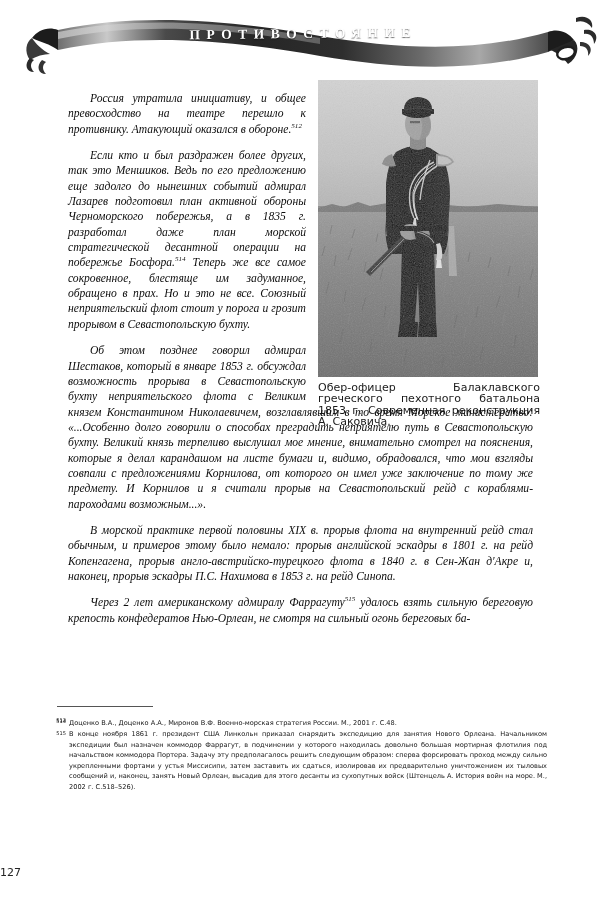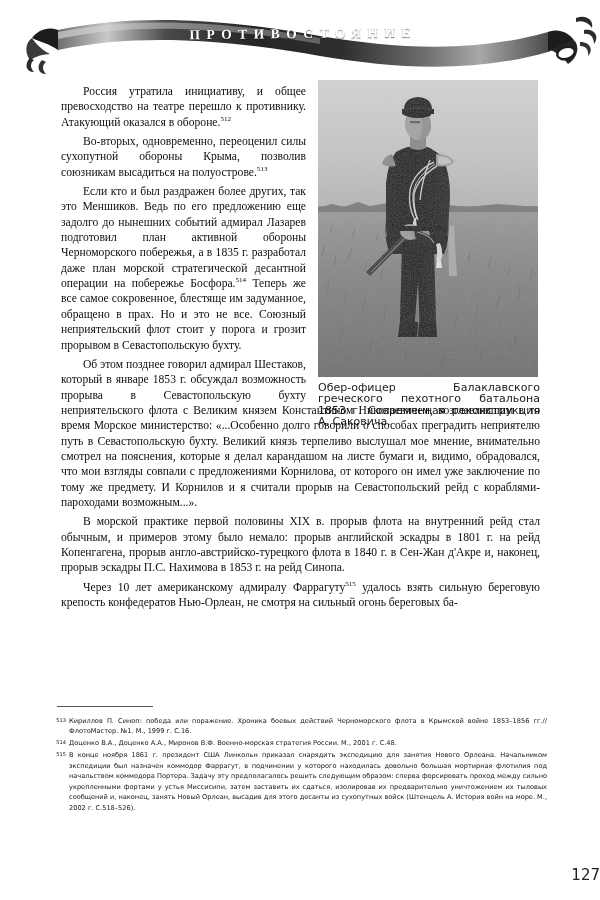--- a/index.html
+++ b/index.html
@@ -58,22 +58,23 @@
     top: 80px;
     width: 487px;
     font-size: 11.6px;
     line-height: 15.35px;
     text-align: justify;
     text-justify: inter-word;
     hyphens: manual;
     color: #0d0d0d;
   }
   .body-text p {
-    margin: 4px;
+    margin: 11px;
     text-indent: 22px;
+    font-style: italic;
   }
   .fig-float {
     float: right;
     width: 226px;
     height: 318px;
     margin: 0 0 4px 12px;
     shape-outside: margin-box;
   }
 
   
@@ -135,23 +136,23 @@
     width: 13px;
     text-align: right;
     font-size: 5.1px;
   }
 
   .page-number {
     position: absolute;
     left: 0;
     top: 866px;
     width: 600px;
-    text-align: right;
+    text-align: left;
     font-family: "DejaVu Sans", "Liberation Sans", sans-serif;
-    font-size: 15px;
+    font-size: 11px;
     color: #232323;
   }
 </style>
 </head>
 <body>
 
 <div class="page">
 
   <div class="header-band">
     <svg width="600" height="66" viewBox="0 0 600 66" aria-hidden="true">
@@ -312,38 +313,36 @@
 
             <rect x="0" y="0" width="220" height="297" fill="none"></rect>
           </g>
         </svg>
       </div>
       <figcaption class="caption">Обер-офицер Балаклавского греческого пехотного батальона 1853 г. Современная реконструкция А. Саковича.</figcaption>
     </figure>
 
     <p><span>Россия утратила инициативу, и общее превосходство на театре перешло к противнику. Атакующий оказался в обороне.</span><sup class="fn">512</sup></p>
 
-    <p><span>Во-вторых, одновременно, переоценил силы сухопутной обороны Крыма, позволив союзникам высадиться на полуострове.</span><sup class="fn">513</sup></p>
 
     <p><span>Если кто и был раздражен более других, так это Меншиков. Ведь по его предложению еще задолго до нынешних событий адмирал Лазарев подготовил план активной обороны Черноморского побережья, а в 1835 г. разработал даже план морской стратегической десантной операции на побережье Босфора.</span><sup class="fn">514</sup><span> Теперь же все самое сокровенное, блестяще им задуманное, обращено в прах. Но и это не все. Союзный неприятельский флот стоит у порога и грозит прорывом в Севастопольскую бухту.</span></p>
 
 
     <p>Об этом позднее говорил адмирал Шестаков, который в январе 1853 г. обсуждал возможность прорыва в Севастопольскую бухту неприятельского флота с Великим князем Константином Николаевичем, возглавлявшим в то время Морское министерство: «...Особенно долго говорили о способах преградить неприятелю путь в Севастопольскую бухту. Великий князь терпеливо выслушал мое мнение, внимательно смотрел на пояснения, которые я делал карандашом на листе бумаги и, видимо, обрадовался, что мои взгляды совпали с предложениями Корнилова, от которого он имел уже заключение по тому же предмету. И Корнилов и я считали прорыв на Севастопольский рейд с кораблями-пароходами возможным...».</p>
 
     <p>В морской практике первой половины XIX в. прорыв флота на внутренний рейд стал обычным, и примеров этому было немало: прорыв английской эскадры в 1801 г. на рейд Копенгагена, прорыв англо-австрийско-турецкого флота в 1840 г. в Сен-Жан д'Акре и, наконец, прорыв эскадры П.С. Нахимова в 1853 г. на рейд Синопа.</p>
 
-    <p><span>Через 10 лет американскому адмиралу Фаррагуту</span><sup class="fn">515</sup><span> удалось взять сильную береговую крепость конфедератов Нью-Орлеан, не смотря на сильный огонь береговых ба-</span></p>
+    <p><span>Через 2 лет американскому адмиралу Фаррагуту</span><sup class="fn">515</sup><span> удалось взять сильную береговую крепость конфедератов Нью-Орлеан, не смотря на сильный огонь береговых ба-</span></p>
   </div>
 
   <div class="footnote-rule"></div>
 
   <div class="footnotes">
     <div class="fnote">
       <span class="fnum">513</span>
-      <span>Кириллов П. Синоп: победа или поражение. Хроника боевых действий Черноморского флота в Крымской войне 1853–1856 гг.// ФлотоМастер. №1. М., 1999 г. С.16.</span>
     </div>
     <div class="fnote">
       <span class="fnum">514</span>
       <span>Доценко В.А., Доценко А.А., Миронов В.Ф. Военно-морская стратегия России. М., 2001 г. С.48.</span>
     </div>
     <div class="fnote">
       <span class="fnum">515</span>
       <span>В конце ноября 1861 г. президент США Линкольн приказал снарядить экспедицию для занятия Нового Орлеана. Начальником экспедиции был назначен коммодор Фаррагут, в подчинении у которого находилась довольно большая мортирная флотилия под начальством коммодора Портера. Задачу эту предполагалось решить следующим образом: сперва форсировать проход между сильно укрепленными фортами у устья Миссисипи, затем заставить их сдаться, изолировав их предварительно уничтожением их тыловых сообщений и, наконец, занять Новый Орлеан, высадив для этого десанты из сухопутных войск (Штенцель А. История войн на море. М., 2002 г. С.518–526).</span>
     </div>
   </div>

